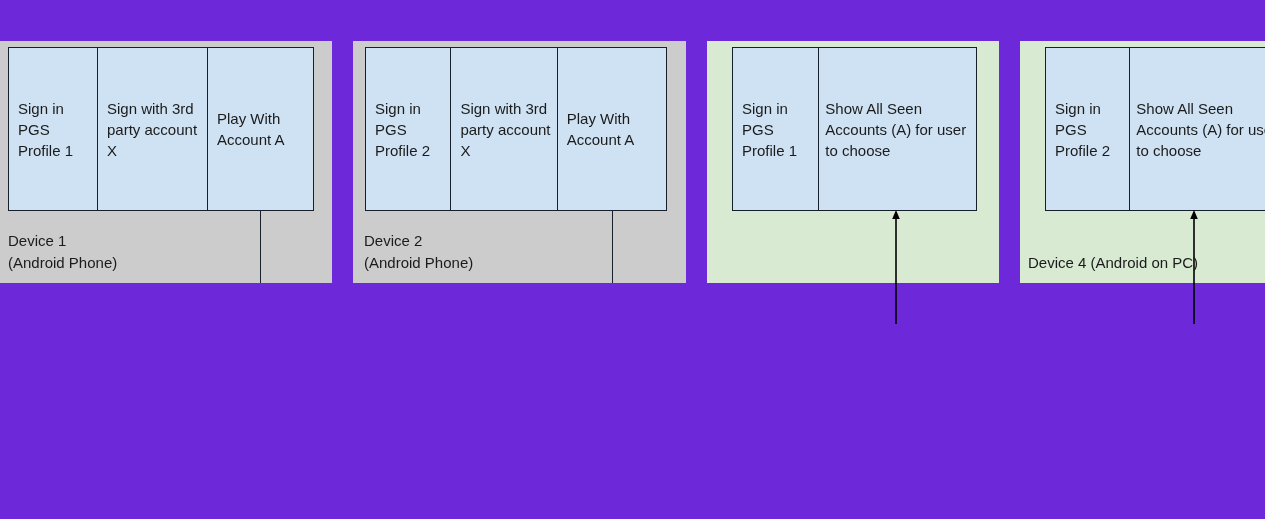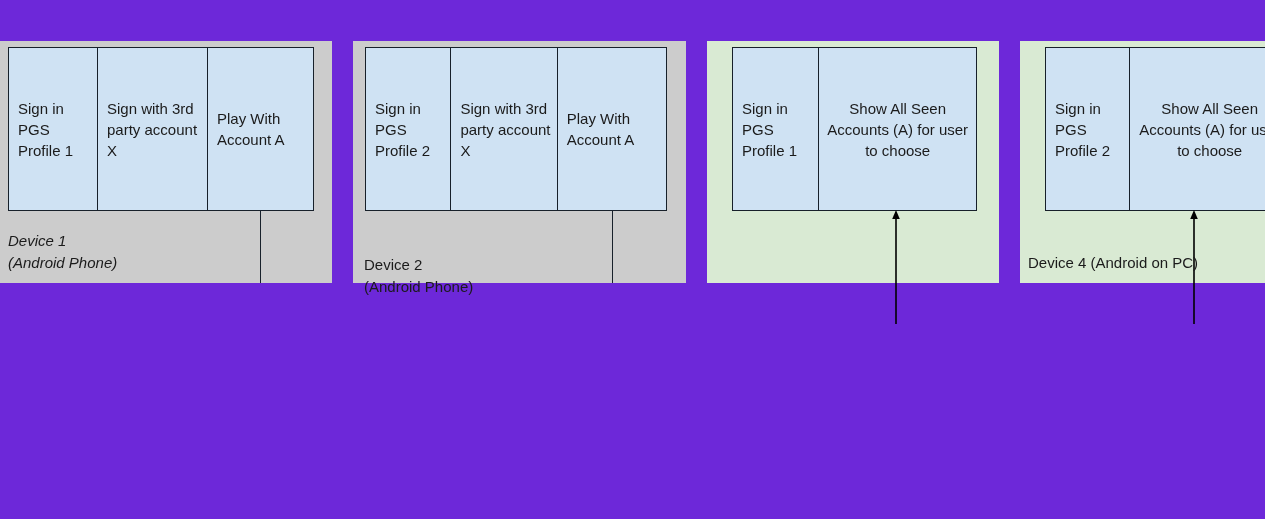--- a/index.html
+++ b/index.html
@@ -47,21 +47,20 @@
     overflow: hidden;
   }
   .cell + .cell { border-left: 1px solid #17202a; }
   .cell-text { display: block; width: 100%; }
   .cell.align-left .cell-text {
     text-align: left;
     padding-left: 9px;
     padding-right: 4px;
   }
   .cell.align-center .cell-text {
-    text-align: center;
     padding-left: 6px;
     padding-right: 6px;
   }
 
   .device-label {
     position: absolute;
     color: #1b1b1b;
     font-size: 15px;
     line-height: 22px;
     white-space: pre-line;
@@ -92,41 +91,41 @@
       <div class="cell align-left" style="width:110px;">
         <span class="cell-text">Sign with 3rd party account X</span>
       </div>
       <div class="cell align-left" style="width:106px;">
         <span class="cell-text">Play With Account A</span>
       </div>
     </div>
 
     <div class="panel-divider" style="left:260px; top:170px; height:72px;"></div>
 
-    <div class="device-label" style="left:8px; top:189px; width:240px;font-style:italic;">Device 1
+    <div class="device-label" style="left:8px; top:189px; width:240px;">Device 1
 (Android Phone)</div>
   </div>
 
   <div class="device-panel panel-gray" style="left:353px; top:41px; width:333px; height:242px;">
 
     <div class="cell-row" style="left:12px; top:6px; width:302px; height:164px;">
       <div class="cell align-left" style="width:85px;">
         <span class="cell-text">Sign in PGS Profile 2</span>
       </div>
       <div class="cell align-left" style="width:107px;">
         <span class="cell-text">Sign with 3rd party account X</span>
       </div>
       <div class="cell align-left" style="width:110px;">
         <span class="cell-text">Play With Account A</span>
       </div>
     </div>
 
     <div class="panel-divider" style="left:259px; top:170px; height:72px;"></div>
 
-    <div class="device-label" style="left:11px; top:189px; width:240px;margin-top:24px;">Device 2
+    <div class="device-label" style="left:11px; top:189px; width:240px;">Device 2
 (Android Phone)</div>
   </div>
 
   <div class="device-panel panel-green" style="left:707px; top:41px; width:292px; height:242px;">
 
     <div class="cell-row" style="left:25px; top:6px; width:245px; height:164px;">
       <div class="cell align-left" style="width:86px;">
         <span class="cell-text">Sign in PGS Profile 1</span>
       </div>
       <div class="cell align-center" style="width:159px;">

